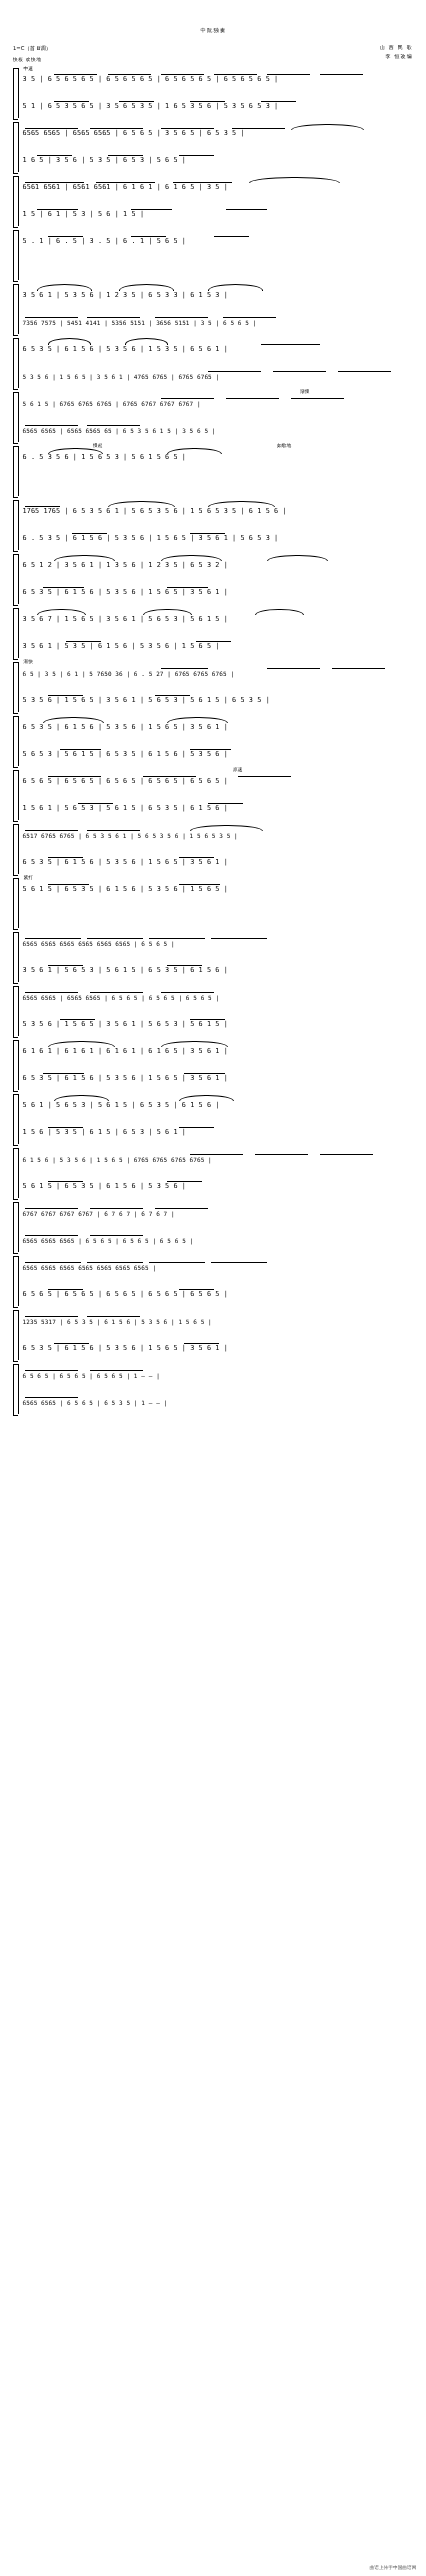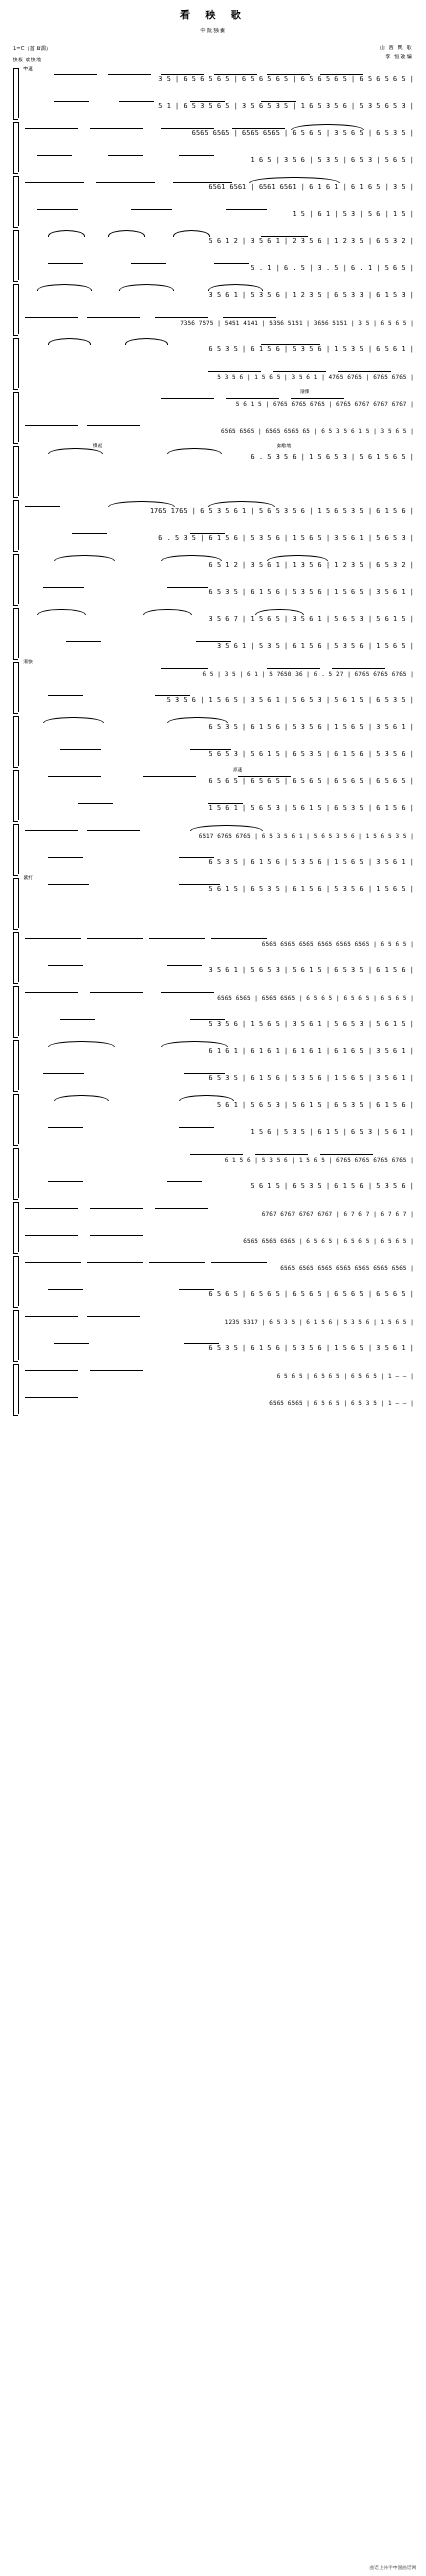--- a/index.html
+++ b/index.html
@@ -102,21 +102,20 @@
     position: relative;
     width: 401px;
     margin: 0 auto;
     height: 54px;
     border-top: 0;
   }
   .staff-row {
     position: relative;
     height: 26px;
     overflow: hidden;
-    text-align: right;
   }
   .staff-row.upper { height: 27px; }
   .staff-row.lower { height: 27px; }
 
   
   .brace {
     position: absolute;
     left: 0;
     top: 2.4px;
     width: 3.5px;
@@ -180,21 +179,20 @@
     color: #555;
     white-space: nowrap;
   }
 </style>
 </head>
 <body>
 
 <div class="page">
 
   <div class="header">
-    <div class="title">看 秧 歌</div>
     <div class="subtitle">中阮独奏</div>
     <div class="key-line">1=C（首 B调）</div>
     <div class="tempo-line">快板  欢快地</div>
     <div class="credit1">山 西 民 歌</div>
     <div class="credit2">李  恒改编</div>
   </div>
 
   <div class="systems">
 
     <div class="system">
@@ -252,27 +250,20 @@
         <div class="notes">1 5 | 6 1 | 5 3 | 5 6 | 1 5 |</div>
         <div class="beamline" style="left:24px;top:8.3px;width:41px;"></div>
         <div class="beamline" style="left:118px;top:8.3px;width:41px;"></div>
         <div class="beamline" style="left:213px;top:8.3px;width:41px;"></div>
       </div>
     </div>
 
     <div class="system">
       <div class="brace"></div>
       <div class="sysbar"></div>
-      <div class="staff-row upper">
-        <div class="notes">5 6 1 2 | 3 5 6 1 | 2 3 5 6 | 1 2 3 5 | 6 5 3 2 |</div>
-        <div class="slur" style="left:35px;top:2.4px;width:35px;"></div>
-        <div class="slur" style="left:95px;top:2.4px;width:35px;"></div>
-        <div class="slur" style="left:160px;top:2.4px;width:35px;"></div>
-        <div class="beamline" style="left:248px;top:8.3px;width:47px;"></div>
-      </div>
       <div class="staff-row lower">
         <div class="notes">5 . 1 | 6 . 5 | 3 . 5 | 6 . 1 | 5 6 5 |</div>
         <div class="beamline" style="left:35px;top:8.3px;width:35px;"></div>
         <div class="beamline" style="left:118px;top:8.3px;width:35px;"></div>
         <div class="beamline" style="left:201px;top:8.3px;width:35px;"></div>
       </div>
     </div>
 
     <div class="system">
       <div class="brace"></div>

